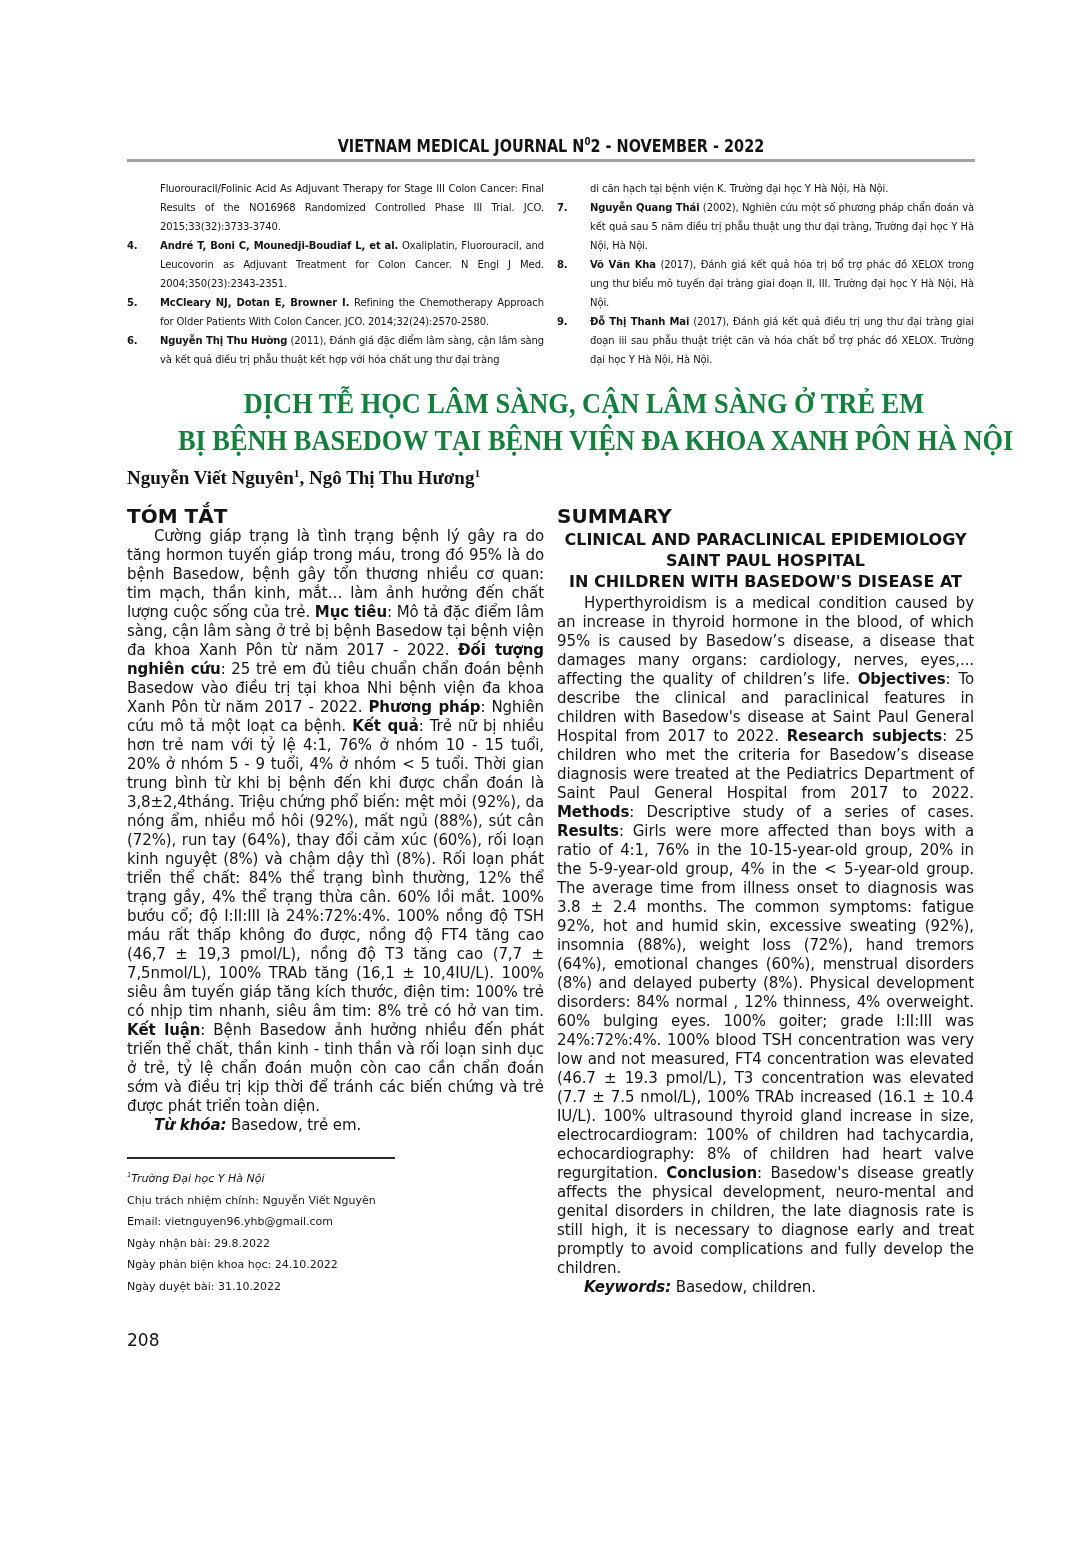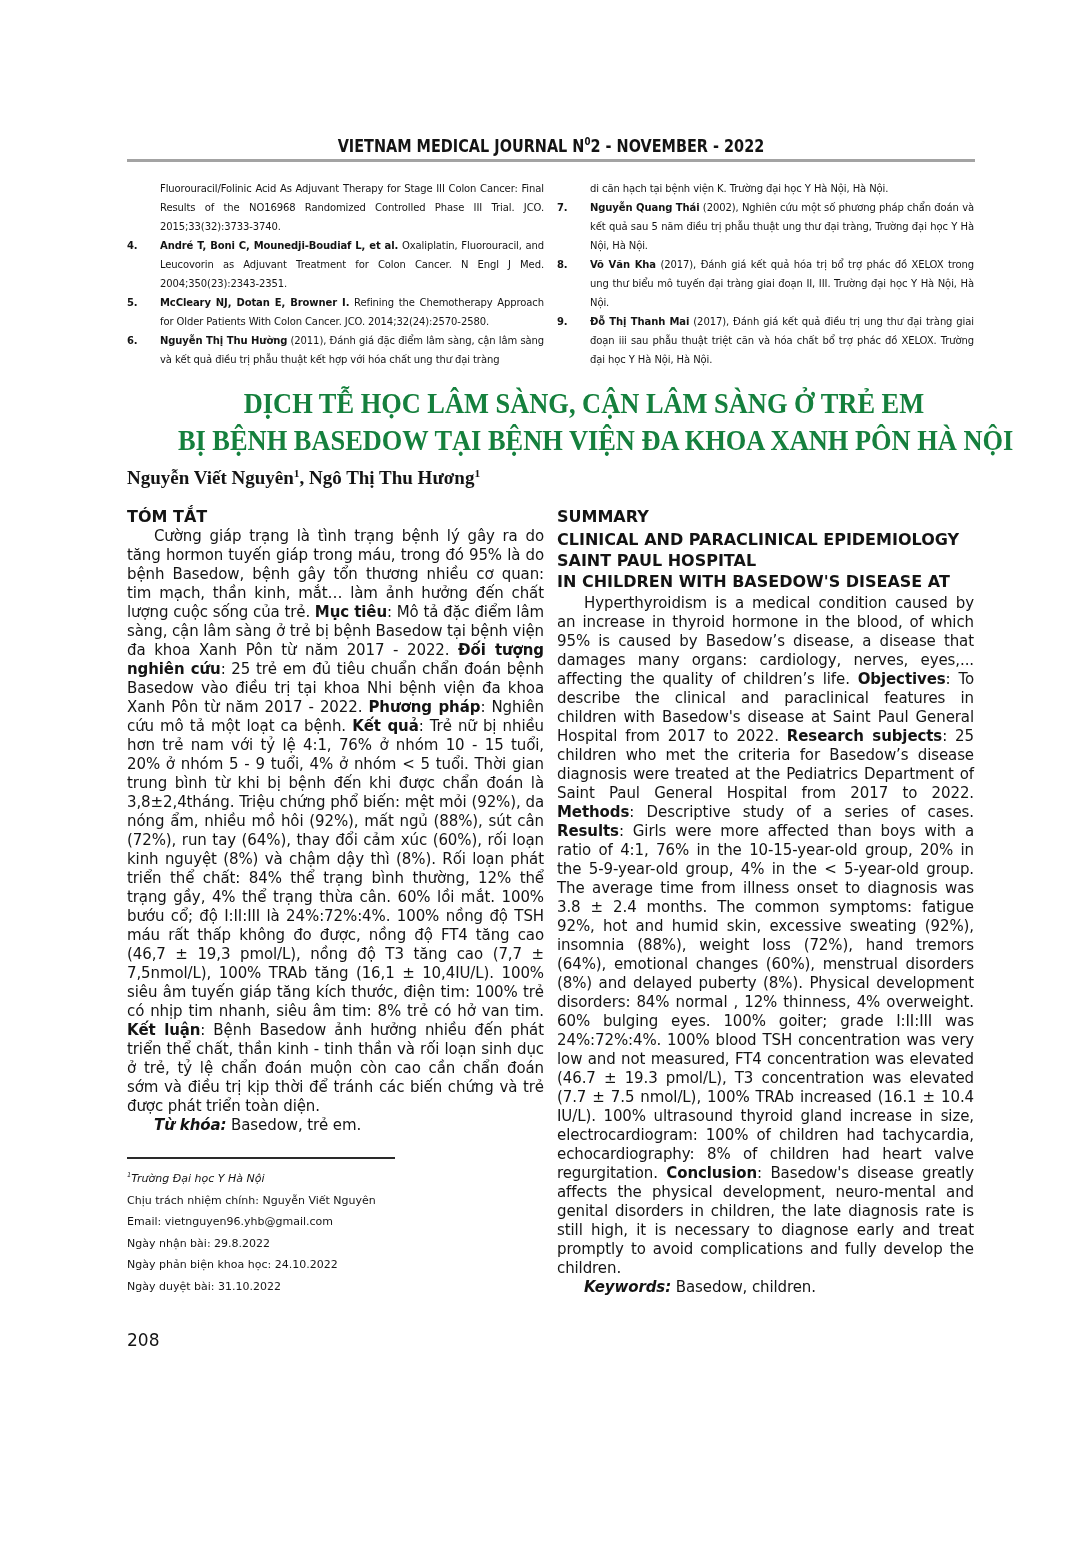--- a/index.html
+++ b/index.html
@@ -61,30 +61,31 @@
   .title > div { transform: scaleX(0.88); transform-origin: center; white-space: nowrap; }
   .authors {
     margin-top: 9px;
     font-family: "Liberation Serif", serif;
     font-weight: bold;
     font-size: 19px;
   }
 
   
   .abstracts { margin-top: 17px; }
-  .sec-heading { font-weight: bold; font-size: 16px; line-height: 21px; }
+  .sec-heading { font-weight: bold; font-size: 20px; line-height: 21px; }
   .para {
     margin: 0;
     font-size: 15px; line-height: 19px;
     text-align: justify;
     letter-spacing: -0.1px;
   }
   .indent { text-indent: 27px; }
   .en-title {
     font-weight: bold; font-size: 16px; line-height: 21px;
+    text-align: center;
     margin: 2px 0 2px 0;
   }
 
   
   .footnote { margin-top: 22px; font-size: 11px; line-height: 21.5px; }
   .footnote-rule { border-top: 2px solid #2a2a2a; width: 268px; margin-bottom: 9px; }
 
   .page-number { position: absolute; left: 127px; top: 1330px; font-size: 17px; }
 </style>
 </head>

